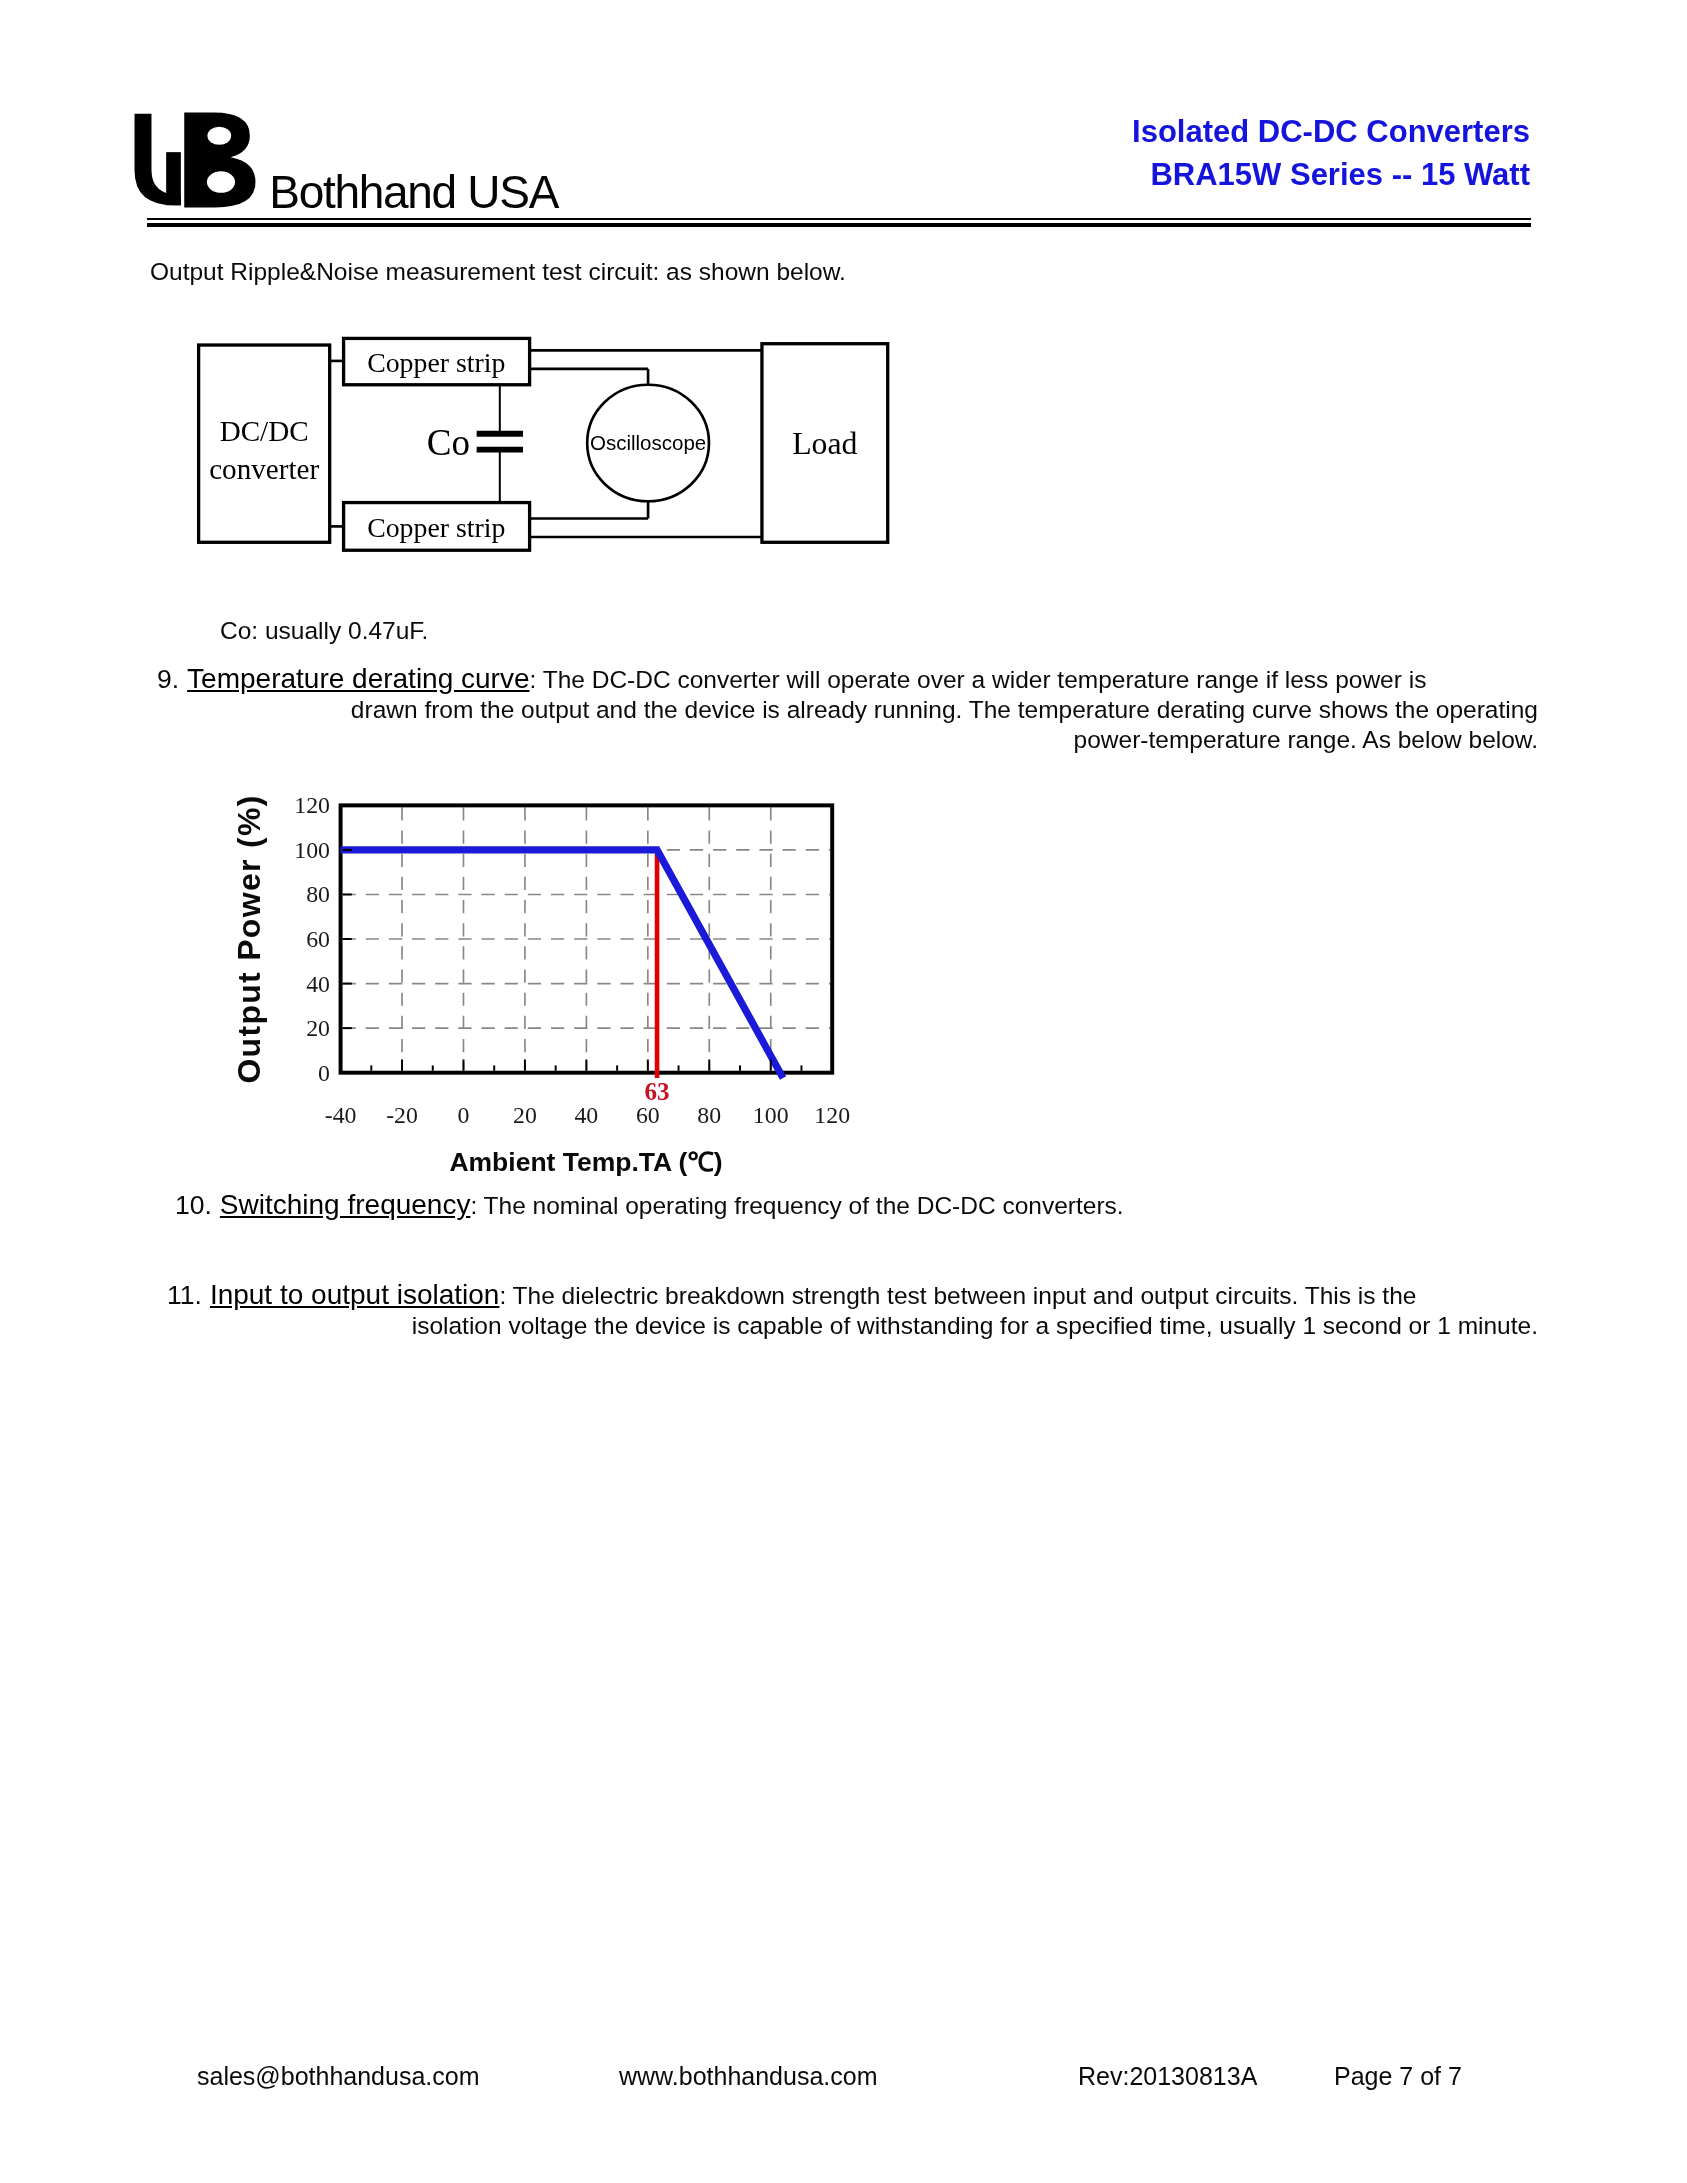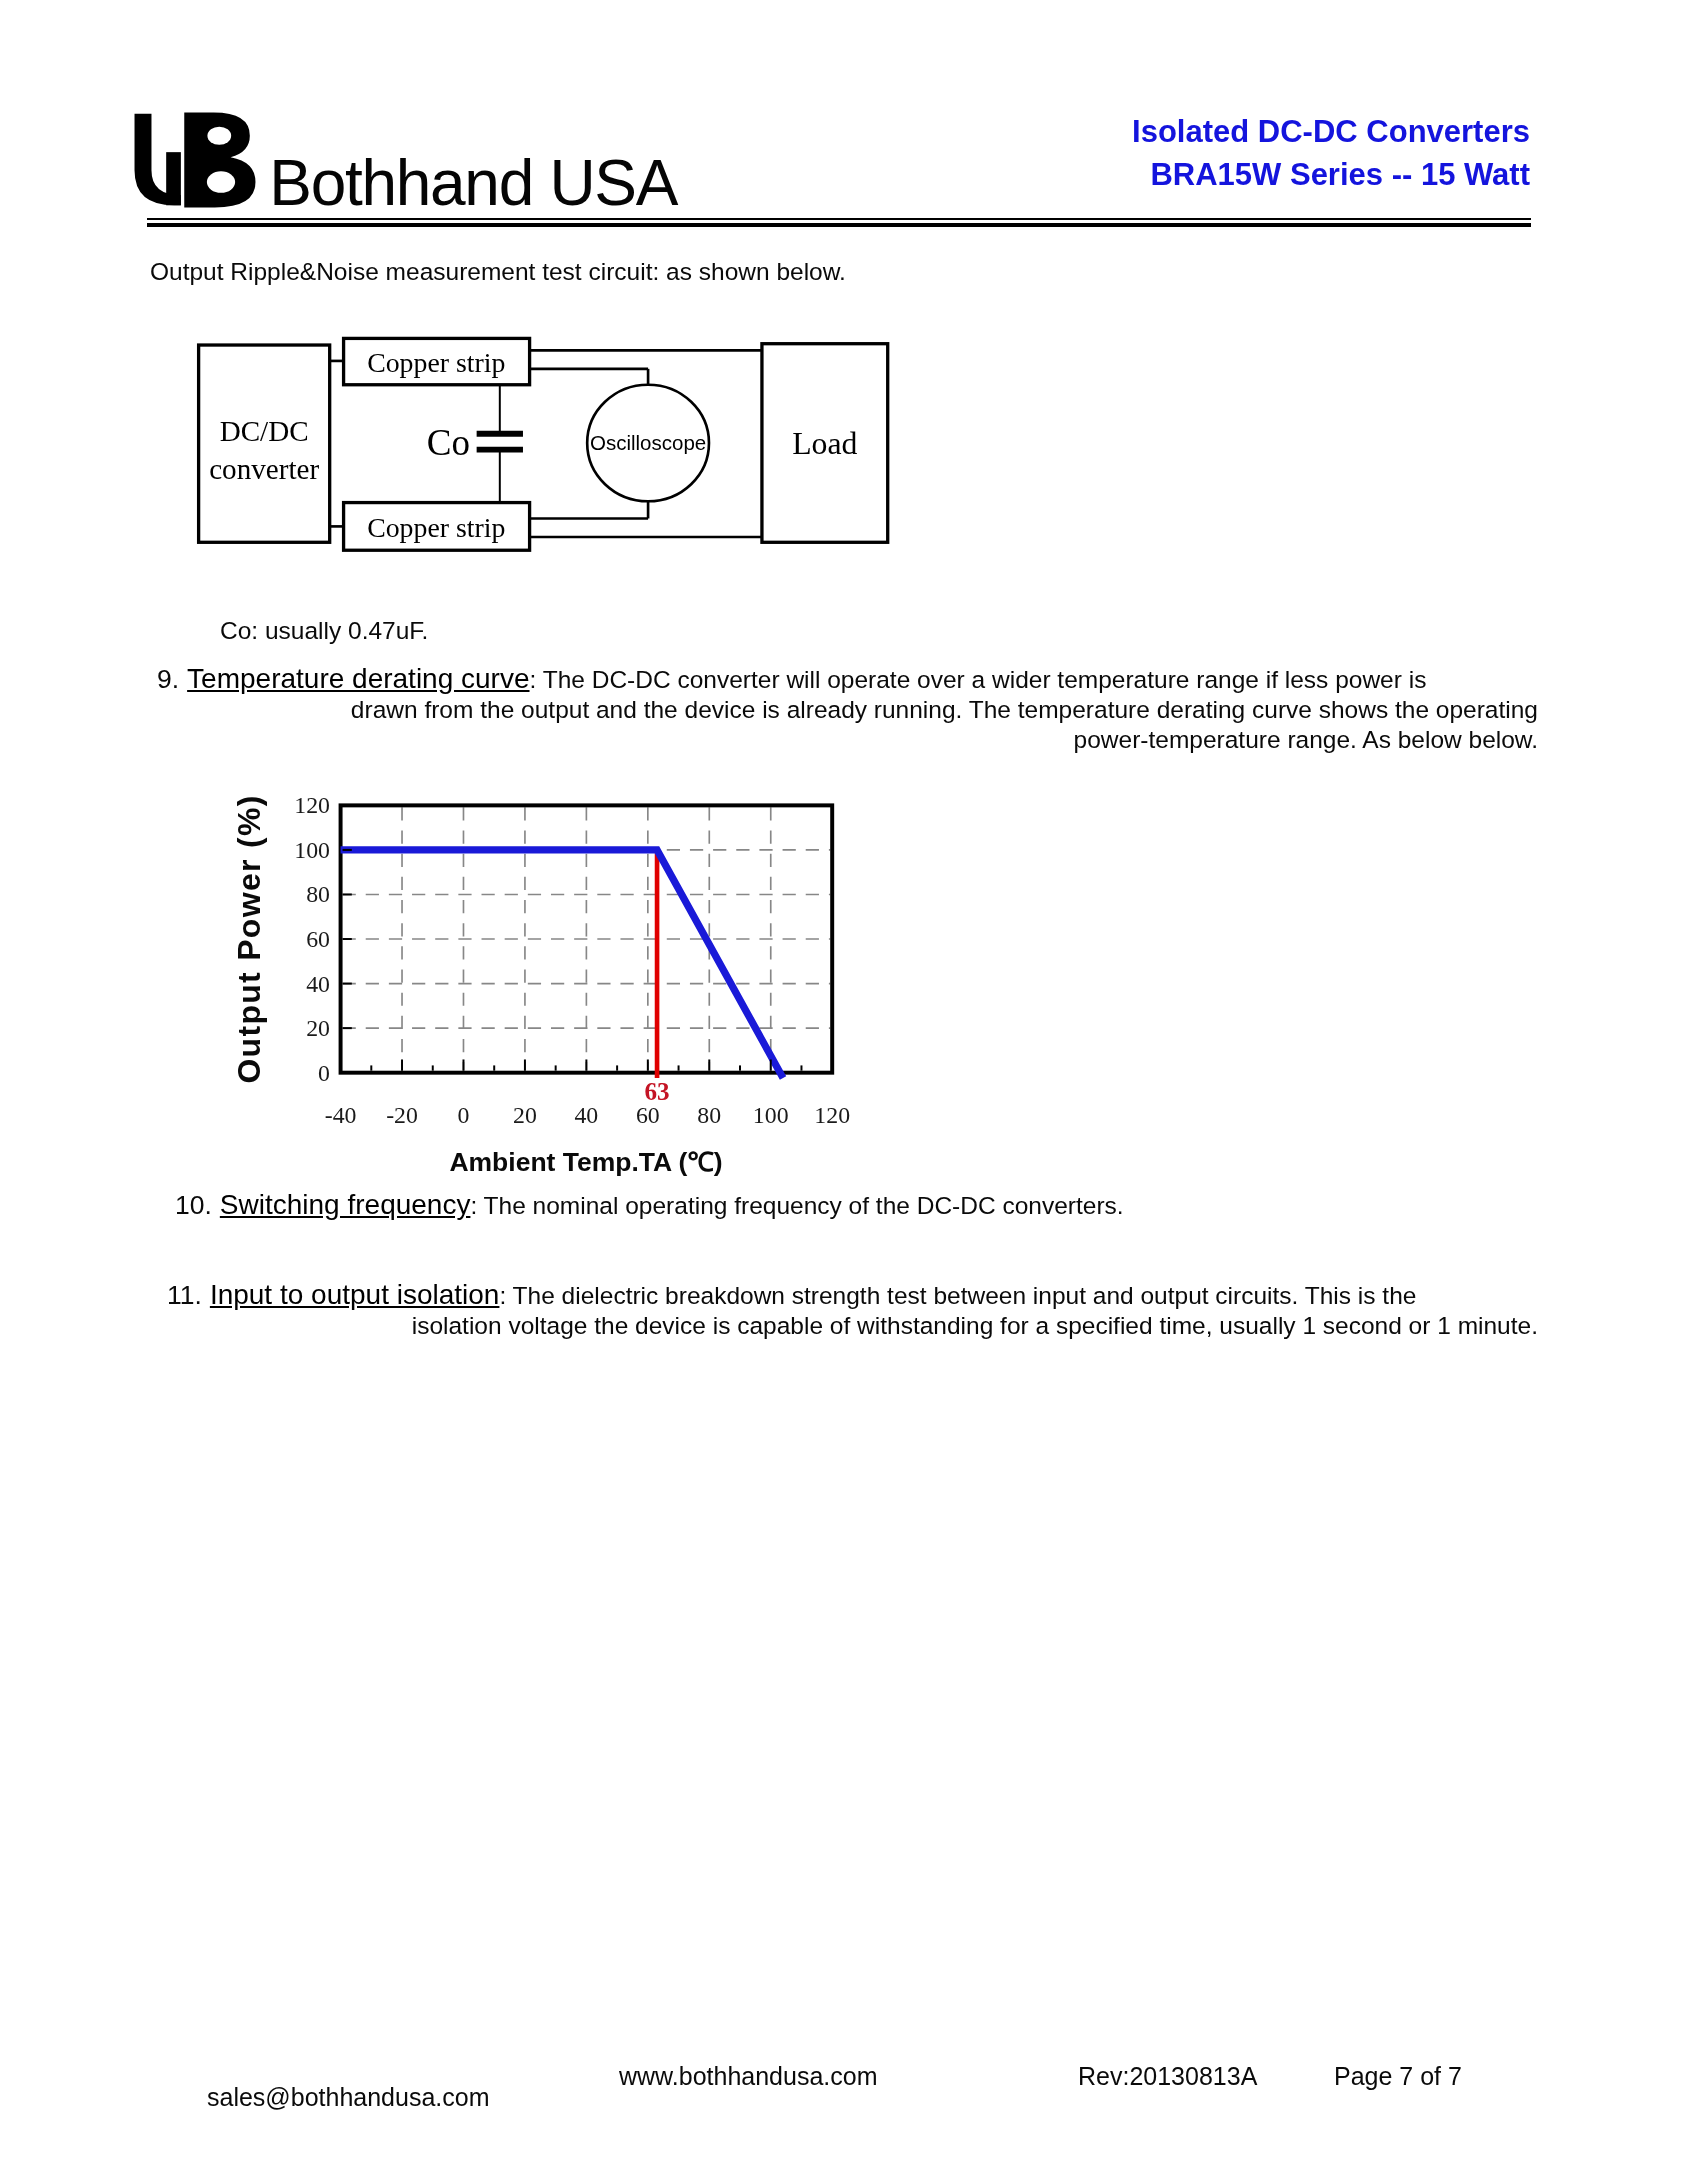--- a/index.html
+++ b/index.html
@@ -1,21 +1,21 @@
 <!DOCTYPE html>
 <html style="font-size:10.6px"><head>
 <meta charset="utf-8">
 <style>
   html,body{margin:0;padding:0;background:#fff;}
   .page{position:relative;width:1687px;height:2183px;background:#fff;
         font-family:"Liberation Sans",sans-serif;color:#0a0a0a;overflow:hidden;}
   .abs{position:absolute;}
   
   .brand{left:130px;top:106px;display:flex;align-items:flex-end;gap:9.3px;}
-  .brand-text{font-size:64px;line-height:.92;color:#050505;letter-spacing:-1.3px;}
+  .brand-text{font-size:46px;line-height:.92;color:#050505;letter-spacing:-1.3px;}
   .head-right{right:157px;top:111px;text-align:right;color:#1414dd;font-weight:bold;
               font-size:31px;line-height:1.38;margin-left:35px;}
   .rule{left:147px;top:218px;width:1384px;}
   .rule-thin{height:2px;background:#000;}
   .rule-thick{height:4.6px;background:#000;margin-top:2.6px;}
   
   .intro{left:150px;top:258px;font-size:24.5px;}
   .cap-note{left:220px;top:581px;font-size:24.5px;margin-top:36px;}
   .section{font-size:24.5px;line-height:30px;}
   .s9{left:157px;top:664px;width:1381px;}
@@ -28,21 +28,21 @@
   .chart-wrap{left:218px;top:767px;}
   .ytitle{left:249px;top:939px;transform:translate(-50%,-50%) rotate(-90deg);
           font-weight:bold;font-size:32px;white-space:nowrap;letter-spacing:1.3px;}
   .xtitle{left:586px;top:1143px;transform:translateX(-50%);
           font-weight:bold;font-size:26.5px;white-space:nowrap;}
   
   .t-serif{font-family:"Liberation Serif",serif;fill:#000;}
   .t-sans{font-family:"Liberation Sans",sans-serif;fill:#000;}
   
   .footer-item{top:2062px;font-size:25px;}
-  #f-email{left:207px;margin-top:21px;} #f-web{left:619px;} #f-rev{left:1078px;} #f-page{left:1334px;}
+  #f-email{left:197px;} #f-web{left:619px;} #f-rev{left:1078px;} #f-page{left:1334px;}
 </style>
 </head>
 <body>
 
 <div class="page">
 
   <div class="abs brand">
     <svg width="130" height="107" viewBox="0 0 230 170">
       <path d="M8,4 h30 v100 q0,44 52,44 v18 h-12 q-70,0 -70,-62 z" fill="#000"></path>
       <rect x="64" y="72" width="26" height="94" fill="#000"></rect>

